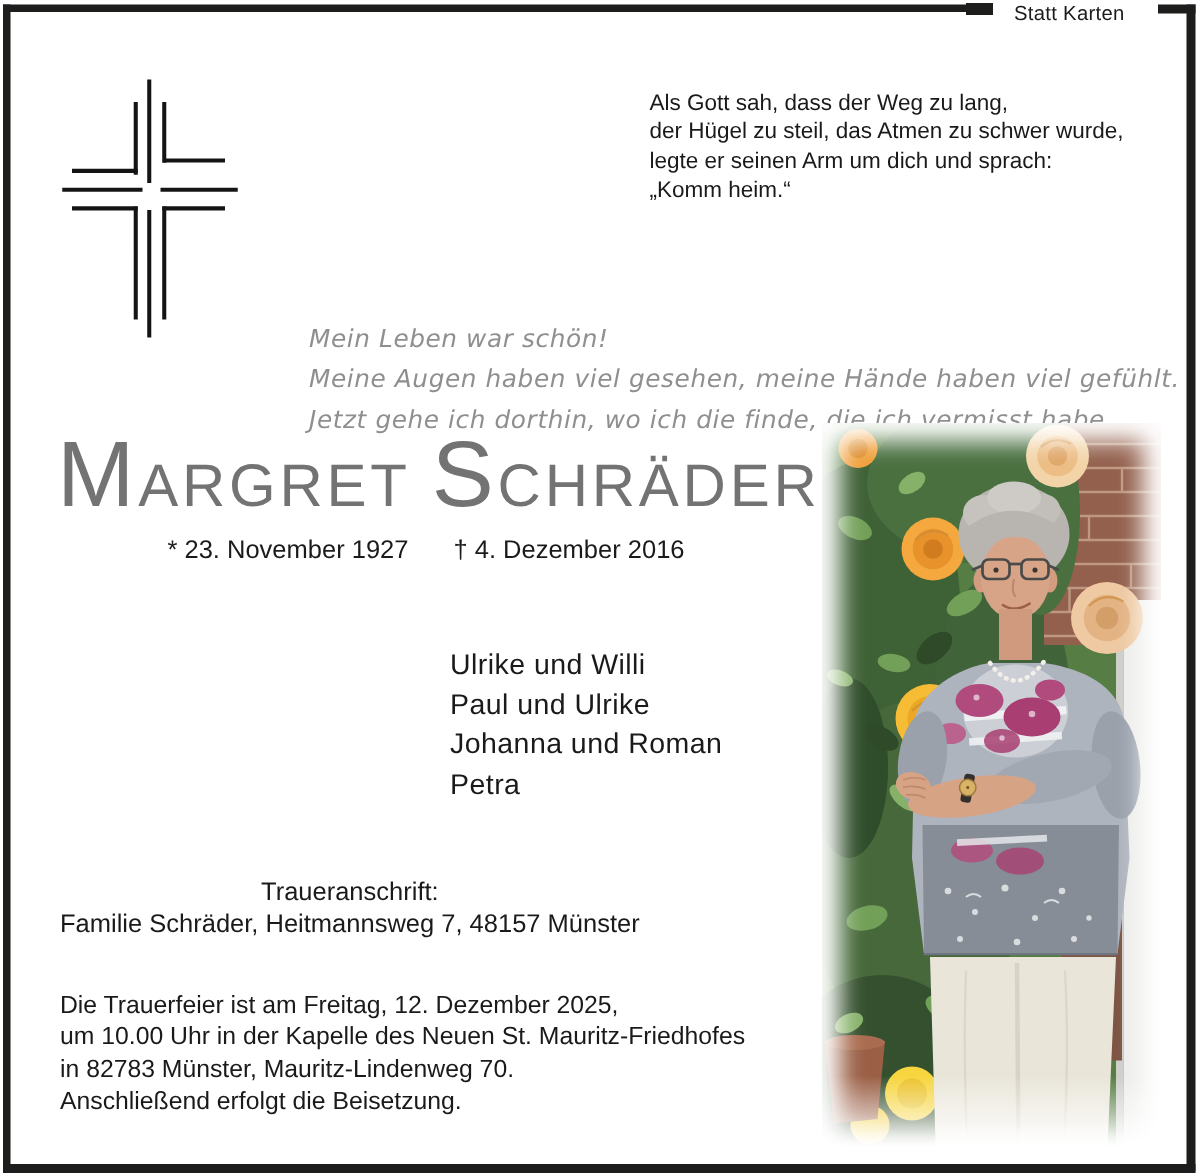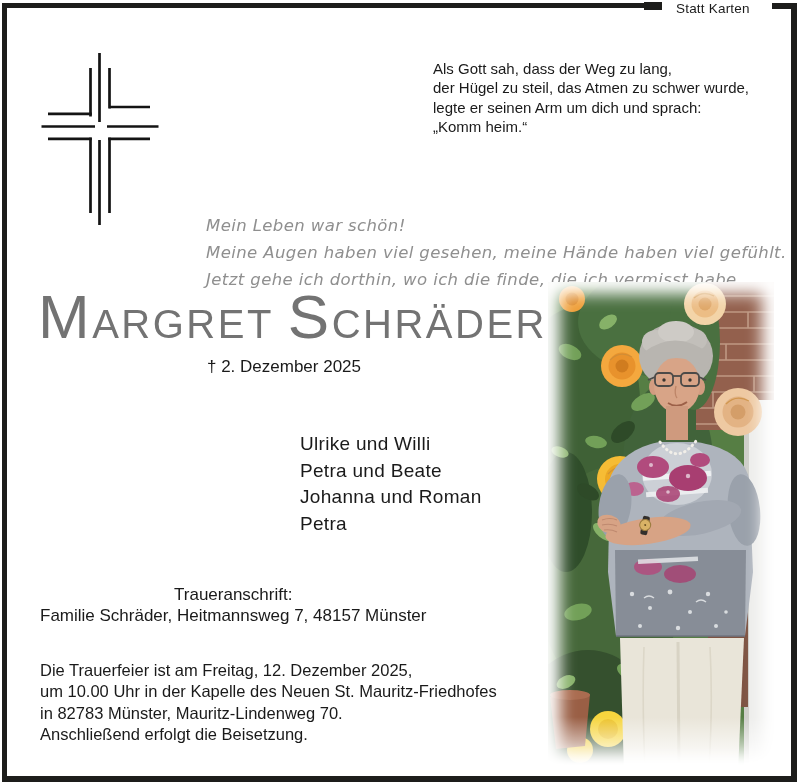--- a/index.html
+++ b/index.html
@@ -136,25 +136,26 @@
 legte er seinen Arm um dich und sprach:
 „Komm heim.“</div>
 
   <div class="handwriting pre">Mein Leben war schön!
 Meine Augen haben viel gesehen, meine Hände haben viel gefühlt.
 Jetzt gehe ich dorthin, wo ich die finde, die ich vermisst habe.</div>
 
   <div class="name"><span class="cap">M</span><span class="sc">ARGRET</span><span class="word-gap"></span><span class="cap">S</span><span class="sc">CHRÄDER</span></div>
 
   <div class="dates">
-    <span>† 2. Dezember 2025</span>
+    <span>* 23. November 1927</span>
+    <span>† 4. Dezember 2016</span>
   </div>
 
   <div class="mourners pre">Ulrike und Willi
-Petra und Beate
+Paul und Ulrike
 Johanna und Roman
 Petra</div>
 
   <div class="condolence">
     <div>Traueranschrift:</div>
     <div>Familie Schräder, Heitmannsweg 7, 48157 Münster</div>
   </div>
 
   <div class="funeral pre">Die Trauerfeier ist am Freitag, 12. Dezember 2025,
 um 10.00 Uhr in der Kapelle des Neuen St. Mauritz-Friedhofes

